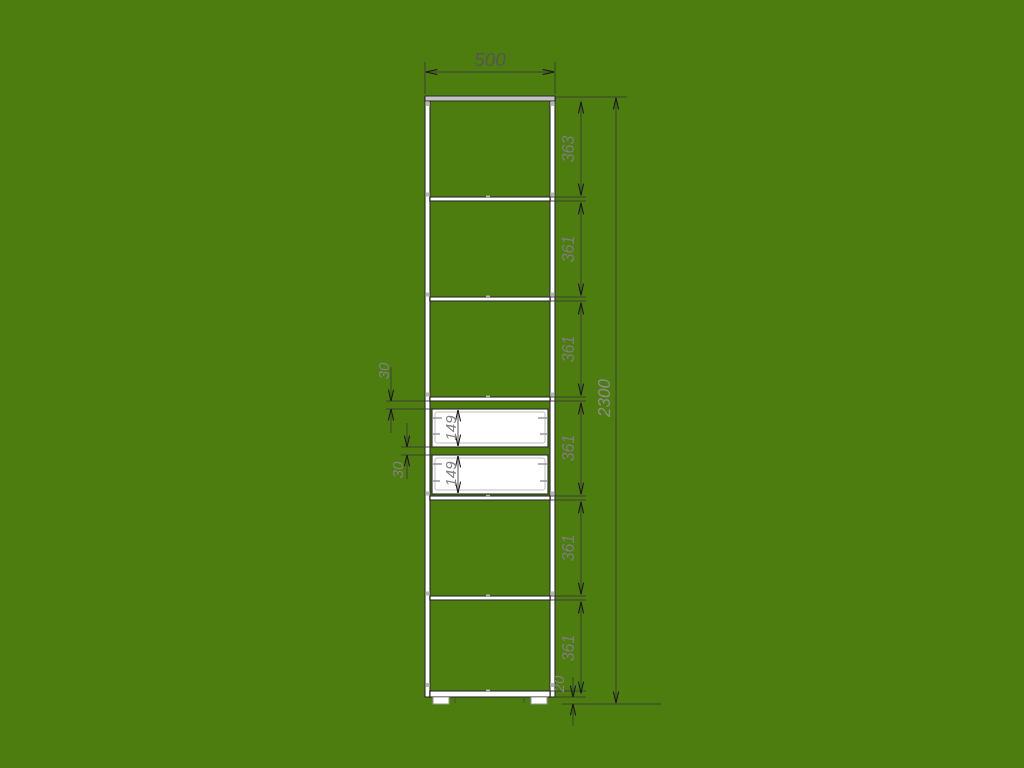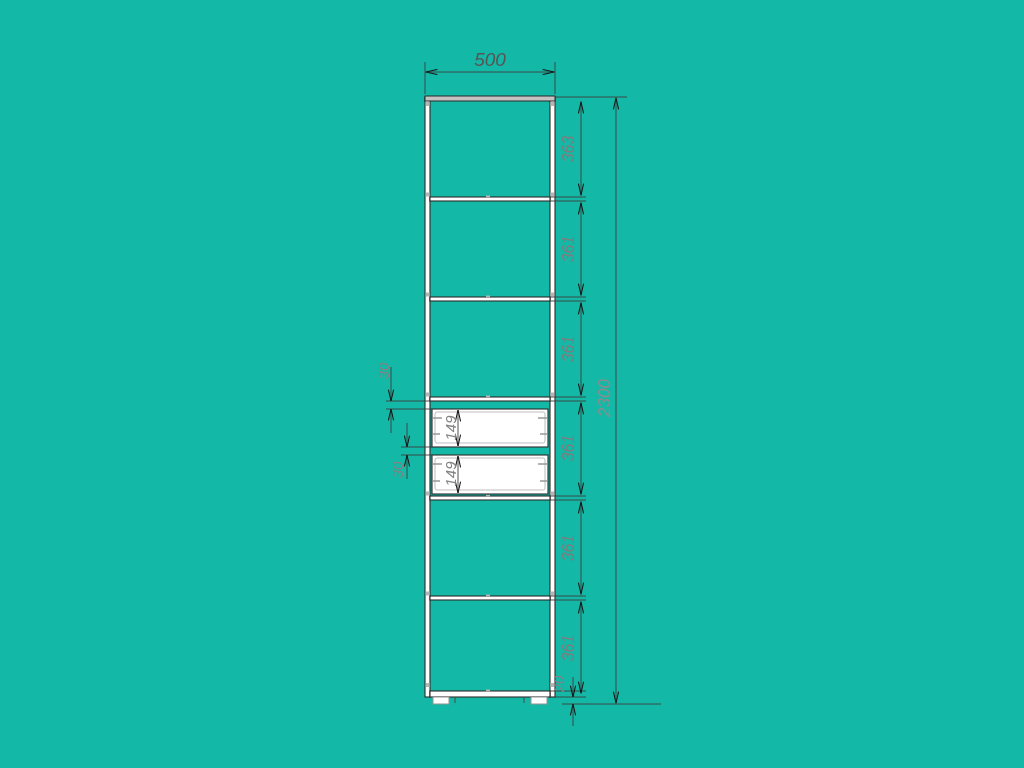--- a/index.html
+++ b/index.html
@@ -1,16 +1,16 @@
 <!DOCTYPE html>
 <html><head>
 <meta charset="utf-8">
 <style>
   html,body{margin:0;padding:0;background:#ffffff;}
-  .stage{position:relative;width:1024px;height:768px;background:#14b8a6;overflow:hidden;}
+  .stage{position:relative;width:1024px;height:768px;background:#4d7c0f;overflow:hidden;}
   svg{display:block;}
   .panel{fill:#ffffff;stroke:#2b2b2b;stroke-width:1.1;}
   .topband{fill:#c3c3c3;stroke:#2b2b2b;stroke-width:1;}
   .ext{stroke:#3d3d3d;stroke-width:0.9;fill:none;}
   .dim{stroke:#3d3d3d;stroke-width:0.9;fill:none;}
   .arr{stroke:#161616;stroke-width:1.1;fill:none;stroke-linecap:round;}
   .gray{fill:#b5b5b5;}
   .slide{stroke:#989898;stroke-width:1.5;}
   .innerline{fill:none;stroke:#bdbdbd;stroke-width:1;}
   .ftick{stroke:#4a4a4a;stroke-width:1;}

